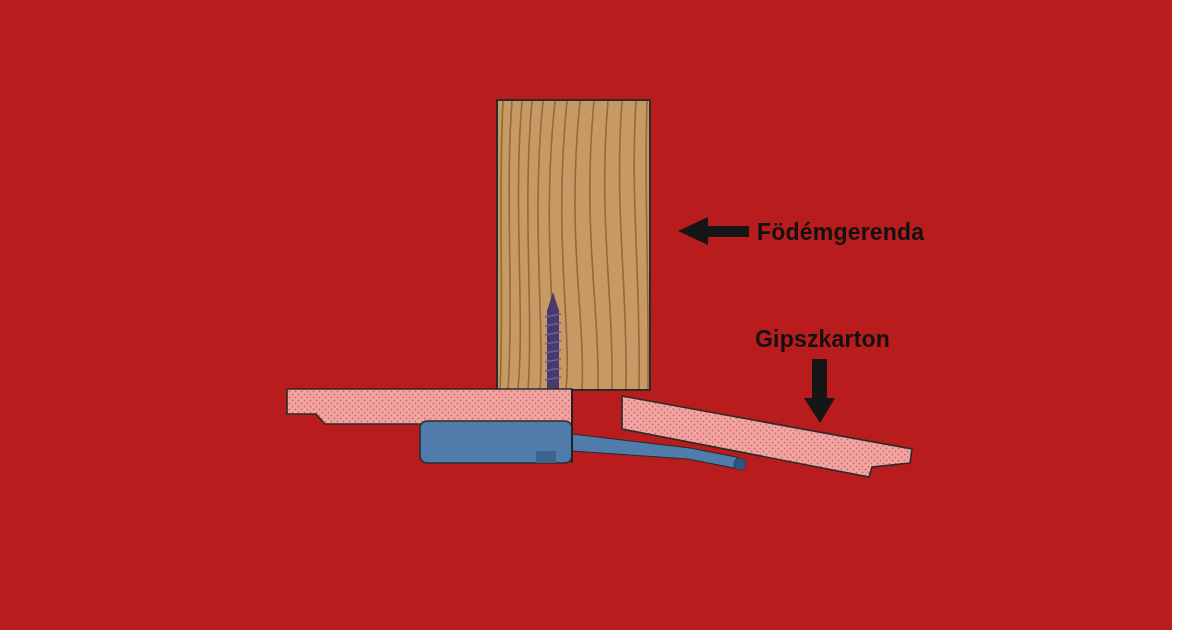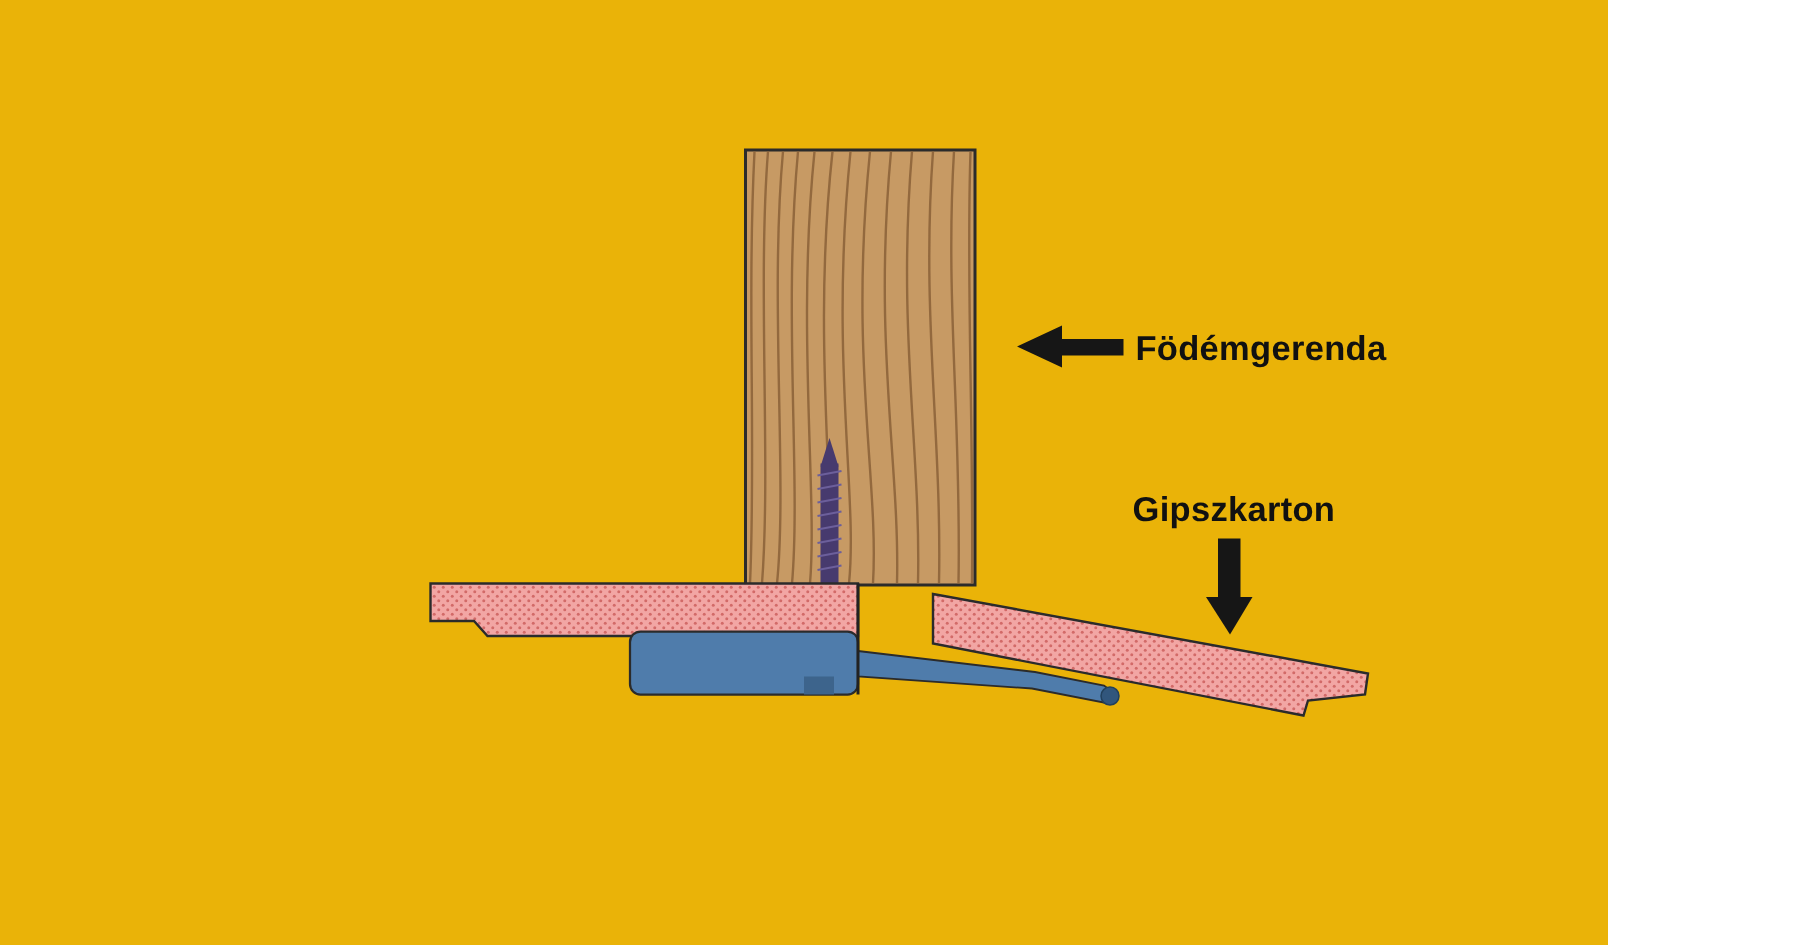--- a/index.html
+++ b/index.html
@@ -3,23 +3,23 @@
 <meta charset="utf-8">
 <style>
   html, body {
     margin: 0;
     padding: 0;
     background: #ffffff;
     font-family: "Liberation Sans", sans-serif;
   }
   .canvas {
     position: relative;
-    width: 1072px;
+    width: 1172px;
     height: 630px;
-    background: #eab308;
+    background: #b91c1c;
     overflow: hidden;
   }
   svg { display: block; }
   .diagram-label {
     font-family: "Liberation Sans", sans-serif;
     font-weight: 700;
     font-size: 23px;
     letter-spacing: 0.2px;
   }
 </style>

